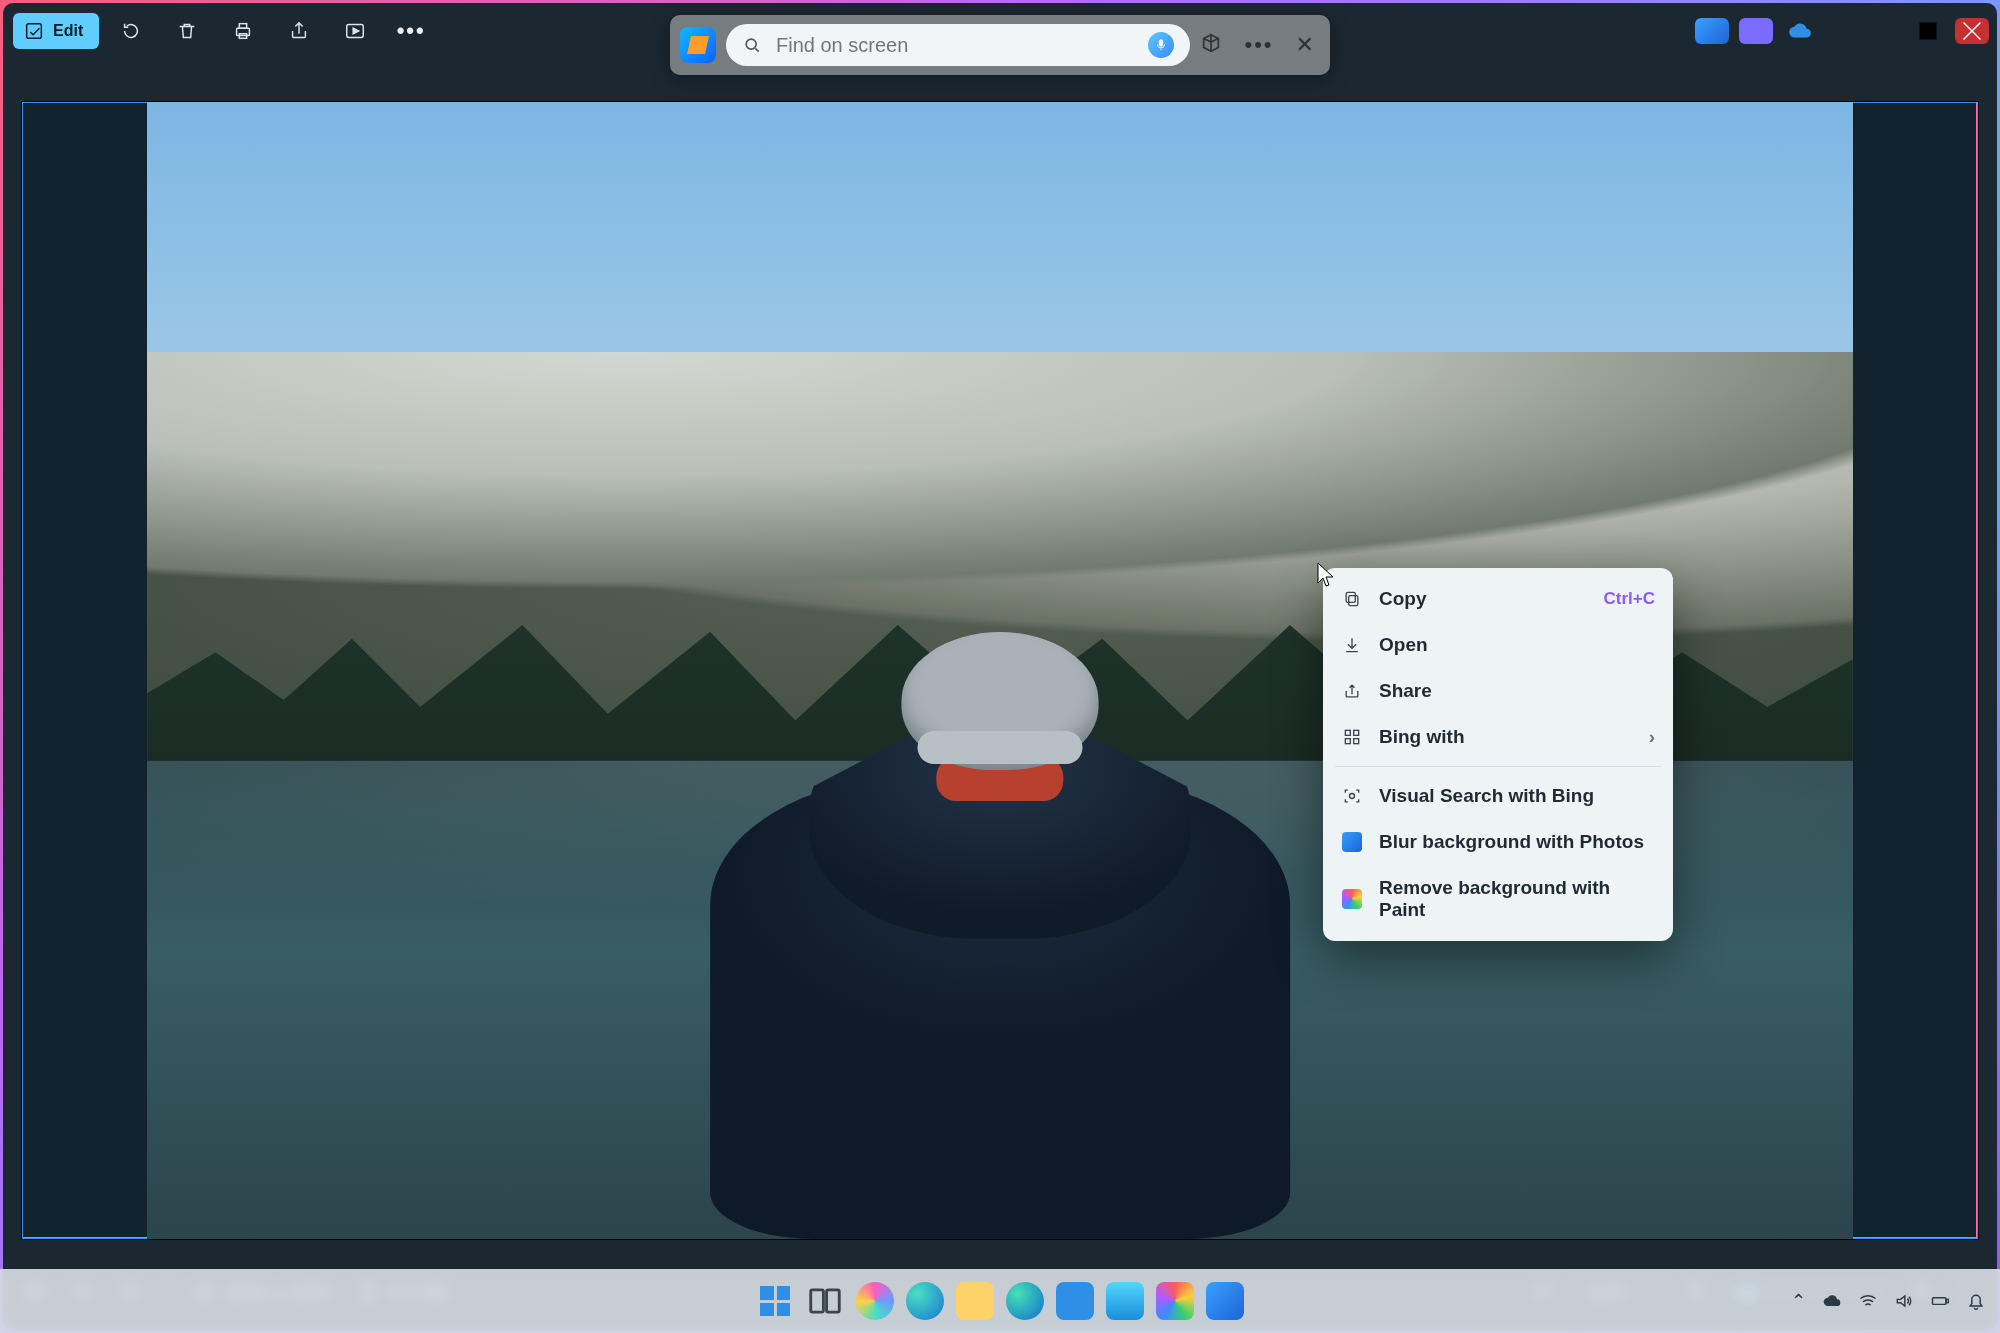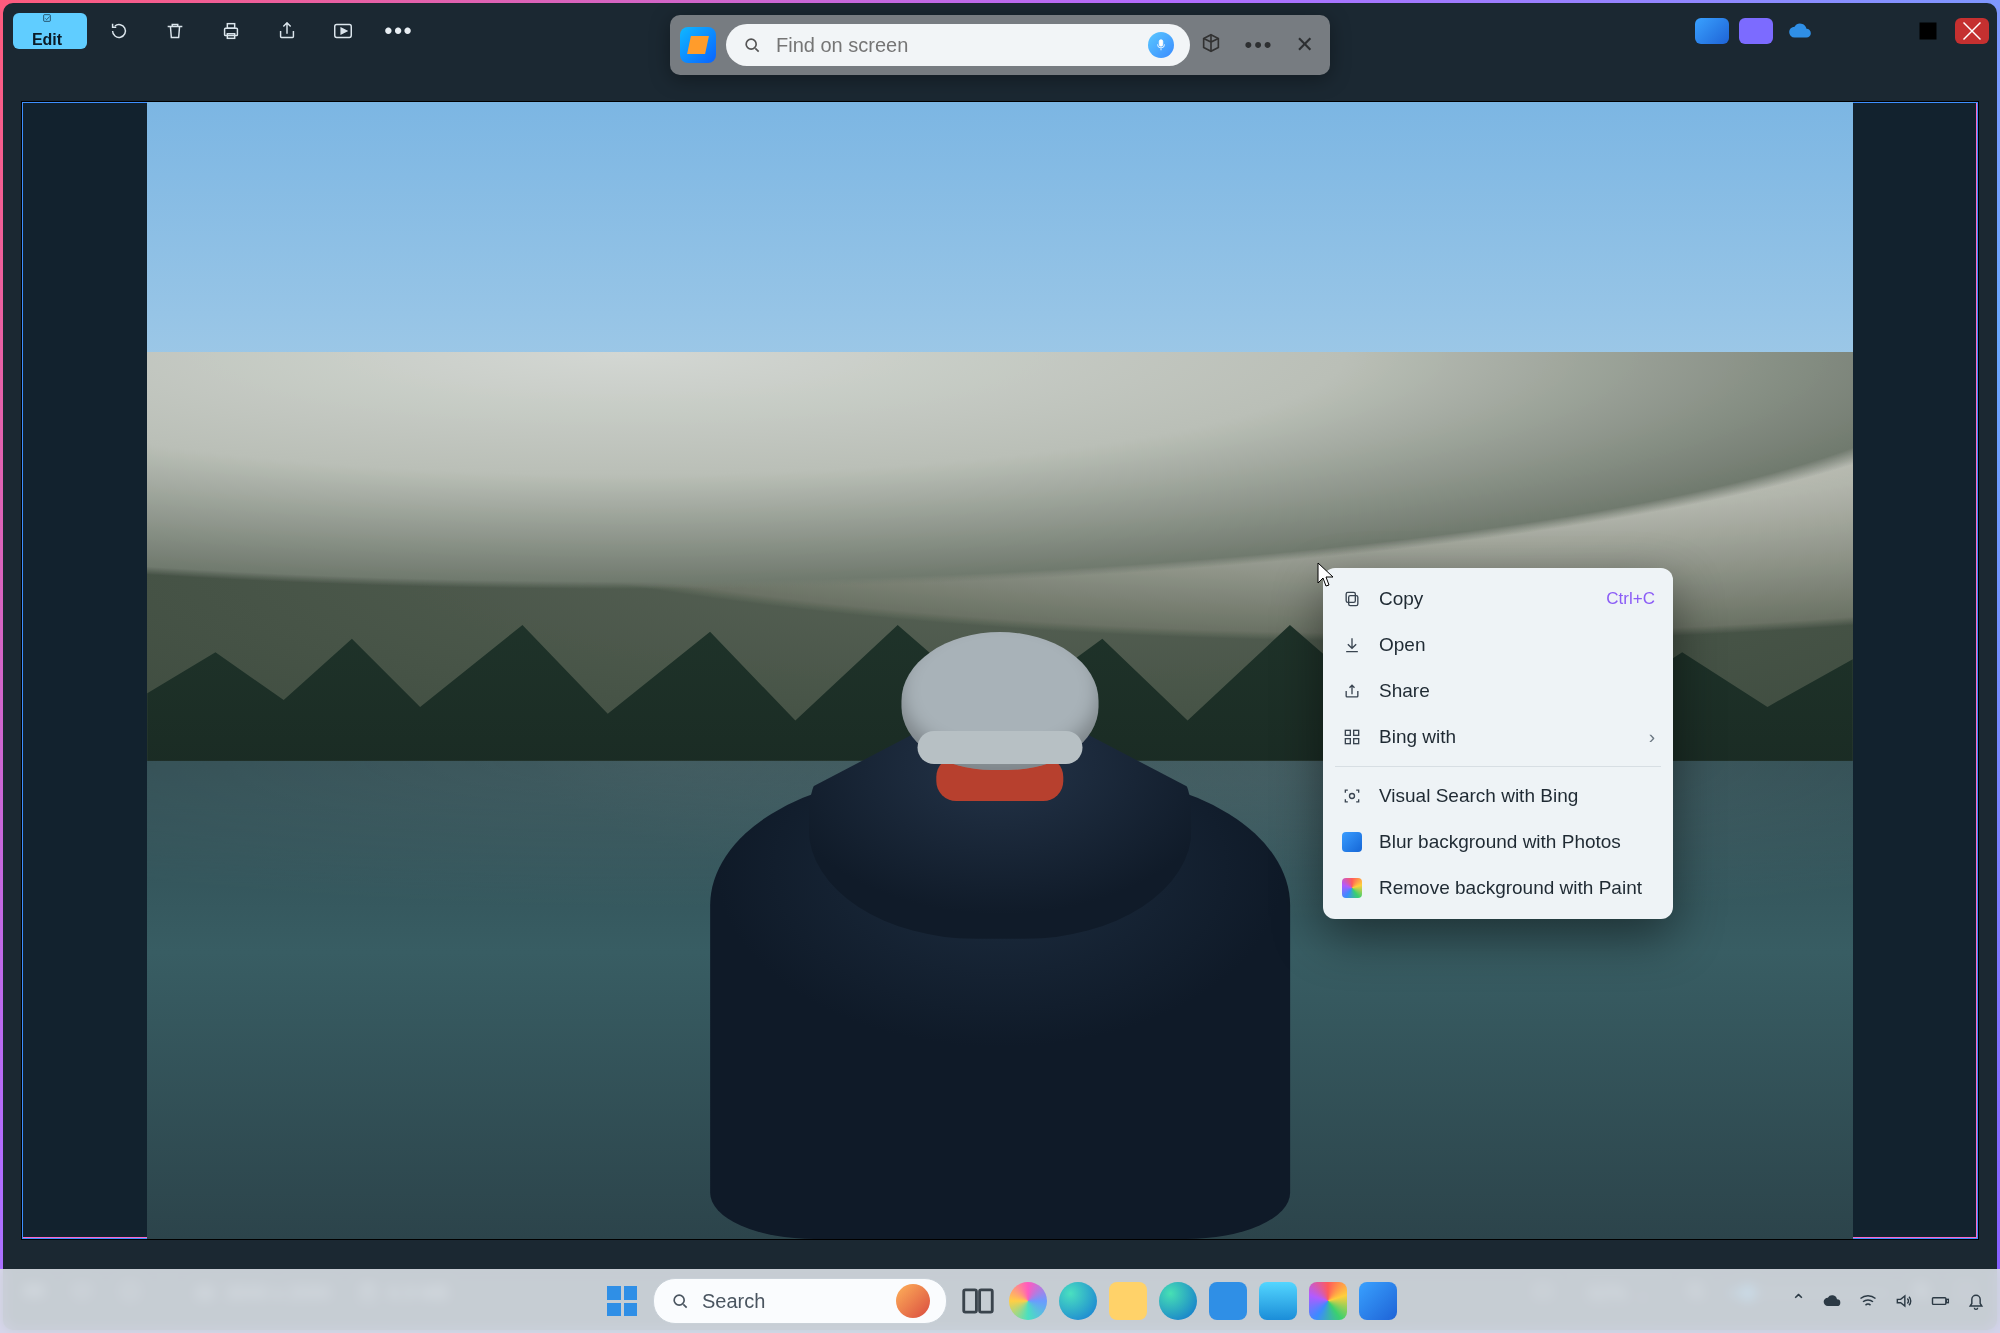--- a/index.html
+++ b/index.html
@@ -31,21 +31,21 @@
   }
   .tb-btn {
     height: 40px; min-width: 48px;
     display:flex; align-items:center; justify-content:center;
     border-radius:6px; margin: 0 4px;
     color:#e8eef3;
   }
   .tb-btn svg{width:22px;height:22px;stroke:#dbe5ec;fill:none;stroke-width:1.6}
   .edit-btn {
     background: #60cdff; color:#0b1b27; font-weight:600;
-    padding: 0 16px 0 10px; gap:8px; height:36px; margin-left:2px;flex-direction:column;
+    padding: 0 16px 0 10px; gap:8px; height:36px; margin-left:2px;
   }
   .edit-btn svg{stroke:#0b1b27}
   .dots-btn{font-size:22px;letter-spacing:2px;font-weight:700;color:#e8eef3}
 
   .win-controls{ margin-left:auto; display:flex; align-items:center; gap:10px }
   .icon-pill{width:34px;height:26px;display:flex;align-items:center;justify-content:center;border-radius:6px}
   .win-close{background:#c53030;}
   .win-close svg{stroke:#fff}
   .spacer-s{width:30px}
 
@@ -141,20 +141,21 @@
   
   .ctxmenu{
     position:absolute; width:350px;
     background:#eef3f6; border-radius:12px;
     box-shadow: 0 18px 50px rgba(0,0,0,.45);
     padding:8px 0; color:#1f2a33; font-size:19px;
   }
   .ctx-item{
     display:flex;align-items:center;gap:16px;
     padding:12px 18px;
+    font-weight:bold;
   }
   .ctx-item .lbl{flex:1}
   .ctx-item .kbd{color:#8b5cf6;font-size:17px}
   .ctx-sep{height:1px;background:#d7dee3;margin:6px 12px}
   .ctx-ico{width:22px;height:22px;display:flex;align-items:center;justify-content:center}
   .ctx-ico svg{width:20px;height:20px;stroke:#394450;fill:none;stroke-width:1.6}
   .sq{width:20px;height:20px;border-radius:4px}
   .sq.blue{background:linear-gradient(135deg,#3a9dff,#1566d6)}
   .sq.paint{background:conic-gradient(#ff5a5a, #ffcf3b, #3bd06f, #3b8bff, #b25bff, #ff5a5a)}
   .chev{margin-left:auto;color:#6b7782}
@@ -446,28 +447,20 @@
 
 <div class="taskbar">
   <div class="tb-center">
     <div class="tb-appicon">
       <div class="start-icon">
           <span></span>
           <span></span>
           <span></span>
           <span></span>
         </div>
-    </div>
-    <div class="tb-search">
-      <svg viewBox="0 0 24 24" style="width:20px;height:20px;stroke:#4a5560;fill:none;stroke-width:2">
-          <circle cx="11" cy="11" r="6"></circle>
-          <path d="M20 20l-4-4"></path>
-        </svg>
-      <span>Search</span>
-      <span style="margin-left:auto;width:34px;height:34px;border-radius:50%;background:linear-gradient(135deg,#ffb25a,#d94b3f)"></span>
     </div>
     <div class="tb-appicon">
         <svg viewBox="0 0 24 24" style="stroke:#3a444c;fill:none;stroke-width:1.8">
           <rect x="3" y="5" width="8" height="14" rx="1"></rect>
           <rect x="13" y="5" width="8" height="14" rx="1"></rect>
         </svg>
       </div>
     <div class="tb-appicon" style="background:conic-gradient(#ff5ac0,#6a9bff,#4ae0c0,#ffcf45,#ff5ac0);border-radius:50%"></div>
     <div class="tb-appicon" style="background:radial-gradient(circle at 30% 30%,#4ae0c0,#1477d6);border-radius:50%"></div>
     <div class="tb-appicon" style="background:#ffd269"></div>

